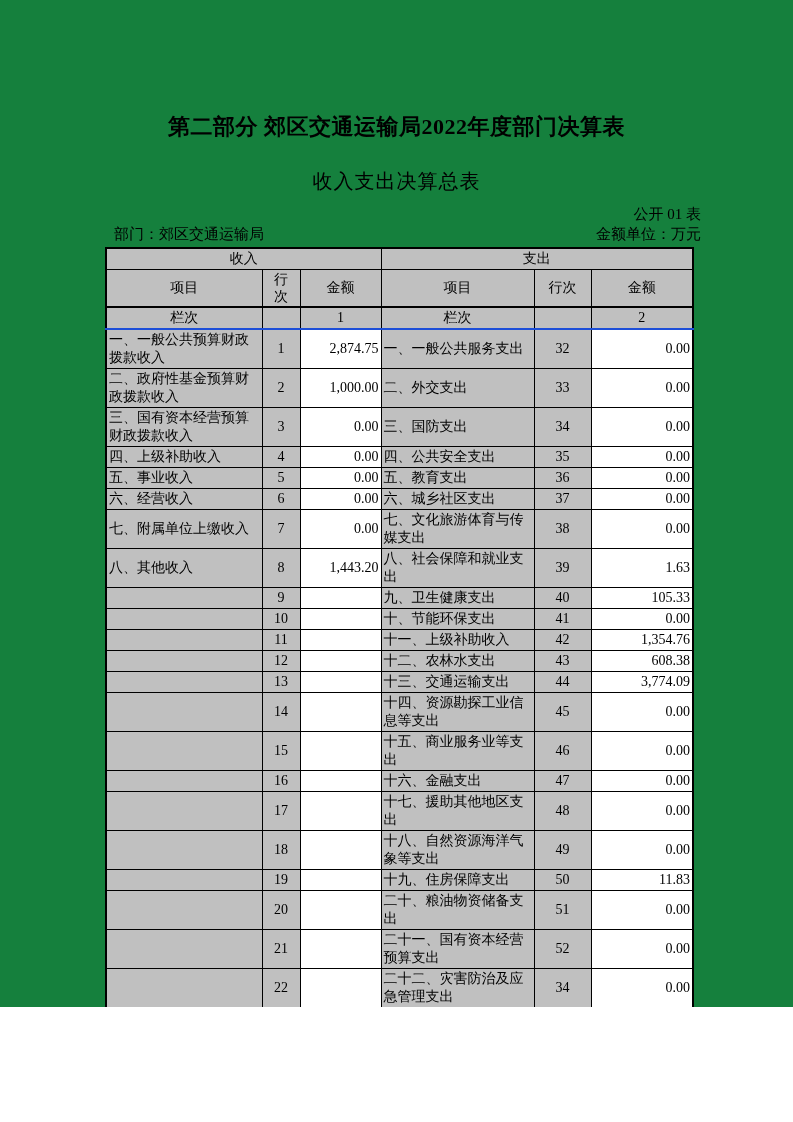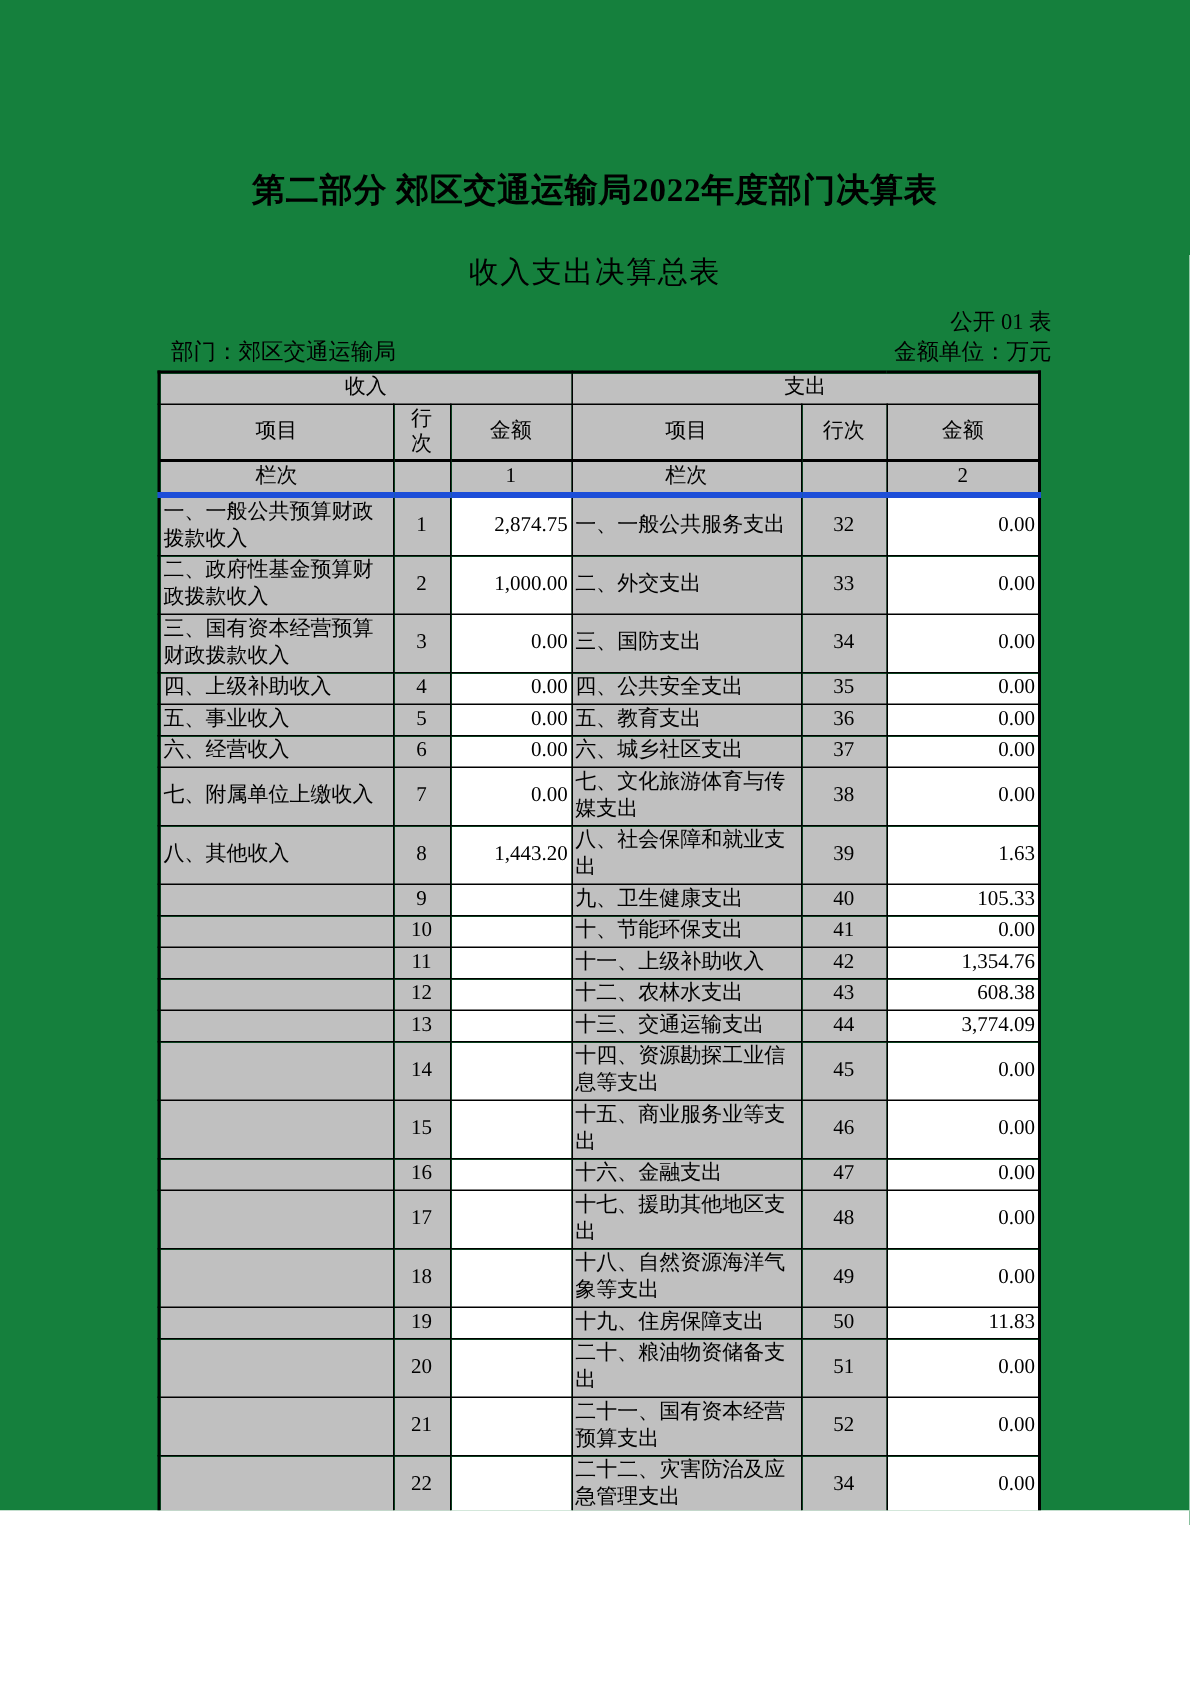--- a/index.html
+++ b/index.html
@@ -66,21 +66,21 @@
     height: 37px;
     background: #c0c0c0;
     text-align: center;
     border-bottom: 2px solid #000;
   }
   th.stacked { white-space: pre-line; line-height: 17px; }
   tr.lanci-row td {
     height: 19px;
     background: #c0c0c0;
     text-align: center;
-    border-bottom: 4px solid #1d4ed8;
+    border-bottom: 2px solid #1d4ed8;
   }
   td.item {
     background: #c0c0c0;
     text-align: left;
     padding-left: 3px;
   }
   td.line {
     background: #c0c0c0;
     text-align: center;
   }

